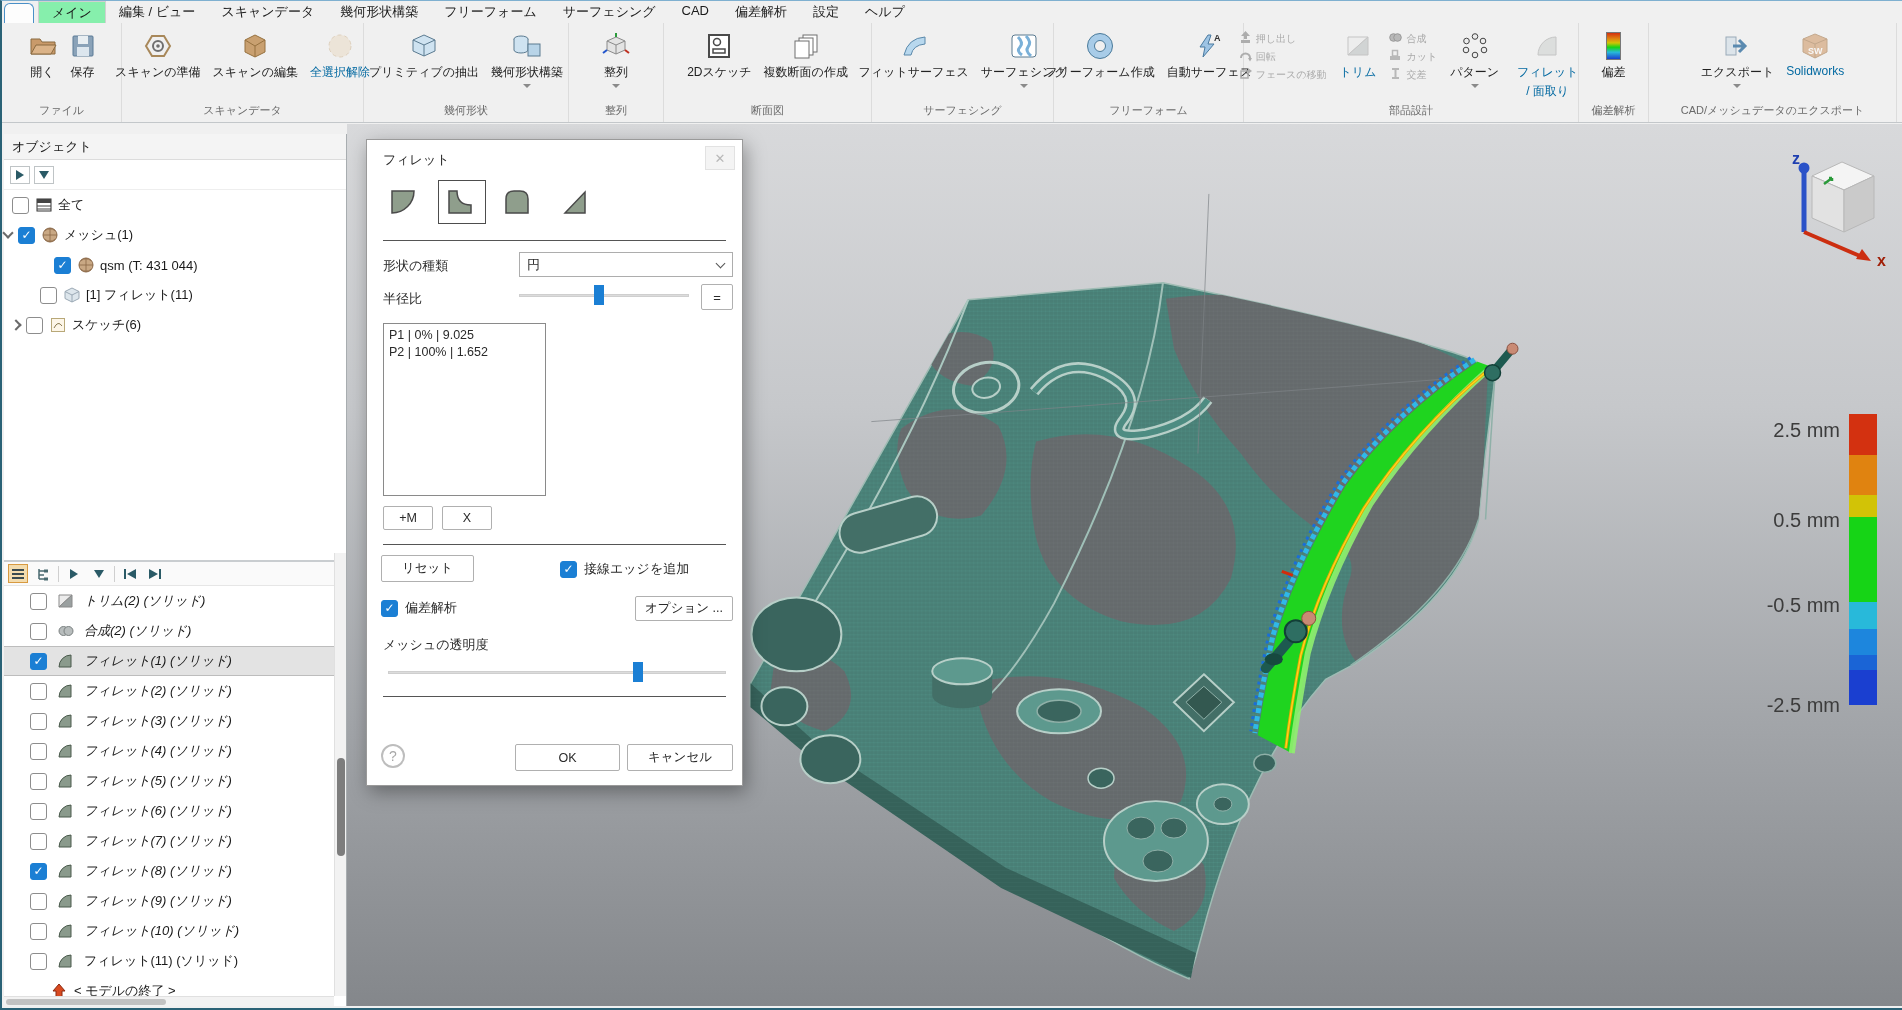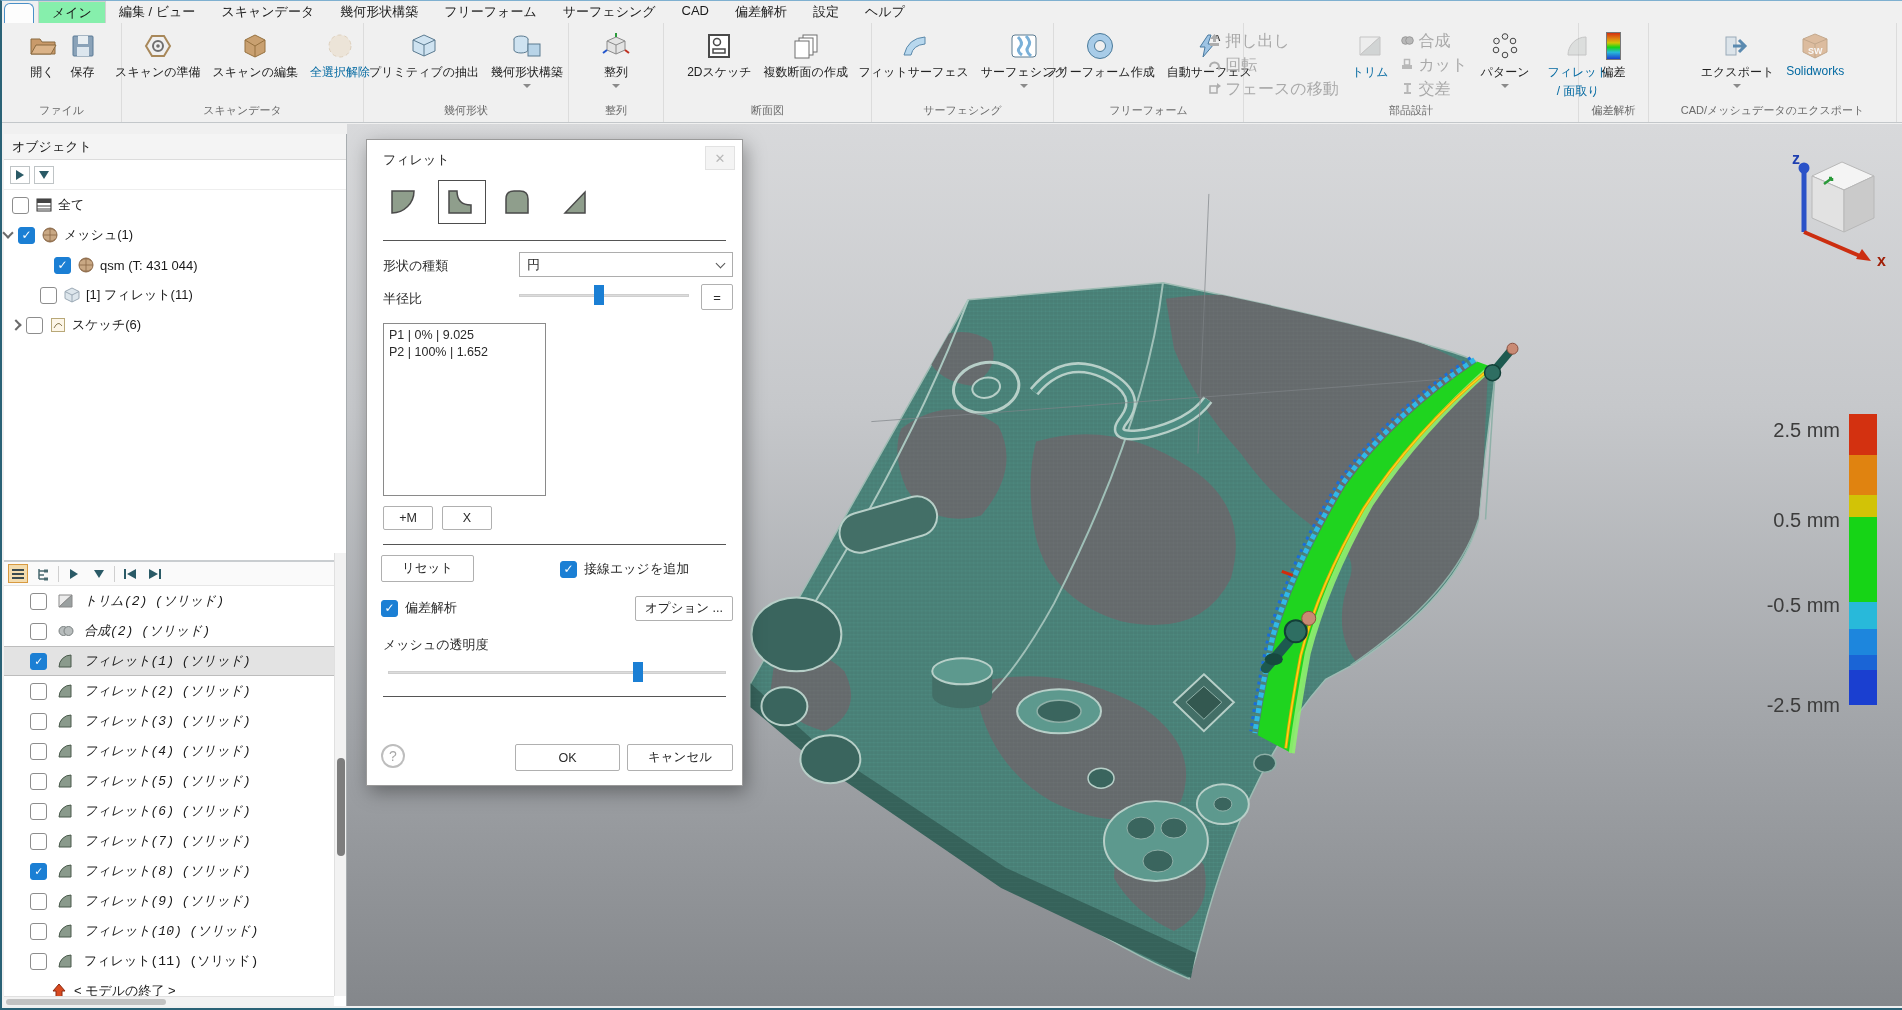--- a/index.html
+++ b/index.html
@@ -16,21 +16,21 @@
   .ribbon { height:100px; display:flex; background:#f0f0f0; border-bottom:1px solid #c3c7ca; }
   .rgroup { display:flex; flex-direction:column; border-right:1px solid #dcdcdc; flex:0 0 auto; }
   .rbtns { flex:1; display:flex; justify-content:center; align-items:flex-start; gap:2px; padding-top:5px; }
   .rglabel { height:19px; text-align:center; font-size:11px; color:#6a6a6a; white-space:nowrap; overflow:hidden; }
   .rbtn { display:flex; flex-direction:column; align-items:center; gap:2px; padding:2px 5px; font-size:12px; color:#222; white-space:nowrap; }
   .rbtn .ric { height:32px; display:flex; align-items:center; justify-content:center; }
   .rbtn.disabled { color:#0369a1; }
   .rbtn.disabled .ric { opacity:.5; }
   .caret { width:0; height:0; border-left:4px solid transparent; border-right:4px solid transparent; border-top:4px solid #8a8a8a; margin-top:1px; }
   .minicol { display:flex; flex-direction:column; justify-content:flex-start; gap:3px; padding-top:3px; }
-  .minibtn { display:flex; align-items:center; gap:4px; font-size:16px; color:#222; white-space:nowrap; }
+  .minibtn { display:flex; align-items:center; gap:4px; font-size:10px; color:#222; white-space:nowrap; }
   .minibtn.disabled { color:#a9a9a9; }
   .devbar { width:15px; height:28px; border:1px solid #777; background:linear-gradient(#d33110 0%,#e08310 22%,#d2c306 38%,#16d416 55%,#28b9da 74%,#1a3fd0 100%); }
   .rfill { flex:1; }
 
   
   .main { position:absolute; top:123px; left:2px; right:0; bottom:2px; display:flex; }
 
   
   .leftpanel { width:343px; background:#ffffff; border-right:1px solid #a8adb0; display:flex; flex-direction:column; position:relative; font-size:13px; color:#1a1a1a;margin-top:10px; }
   .pheader { height:26px; line-height:25px; padding-left:8px; background:#f4f4f4; border-bottom:1px solid #dcdcdc; }
@@ -46,21 +46,21 @@
   .cb { width:17px; height:17px; border:1px solid #8d8d8d; border-radius:3px; background:#fff; flex:0 0 auto; display:flex; align-items:center; justify-content:center; font-size:12px; color:#fff; }
   .cb.checked { background:#1b7fd4; border-color:#1b7fd4; }
   .cb.checked::after { content:"✓"; }
   .ticon { width:17px; height:17px; flex:0 0 auto; display:flex; align-items:center; justify-content:center; }
   .spacer { flex:1; }
   .htoolbar { height:26px; display:flex; align-items:center; gap:5px; padding-left:4px; background:#fafafa; border-top:2px solid #c9cdd0; border-bottom:1px solid #e6e6e6; }
   .hti { width:20px; height:19px; display:flex; align-items:center; justify-content:center; }
   .hti.hl { background:#f3dcae; border:1px solid #d89a40; }
   .tsep { width:1px; height:16px; background:#cfcfcf; }
   .hlist { }
-  .hrow { height:30px; display:flex; align-items:center; gap:10px; padding-left:26px;font-family:Liberation Mono, monospace; }
+  .hrow { height:30px; display:flex; align-items:center; gap:10px; padding-left:26px; }
   .hrow .hlabel { font-style:italic; }
   .hrow.upright .hlabel { font-style:normal; }
   .hrow.selected { background:#e3e3e3; border-top:1px solid #bdbdbd; border-bottom:1px solid #bdbdbd; }
   .endrow { height:30px; display:flex; align-items:center; gap:7px; padding-left:46px; }
   .vscroll { position:absolute; right:0; top:419px; bottom:10px; width:12px; background:#f2f2f2; border-left:1px solid #e0e0e0; }
   .vthumb { position:absolute; left:2px; width:8px; top:205px; height:98px; background:#7d7d7d; border-radius:4px; }
   .hscroll { position:absolute; left:0; right:12px; bottom:0; height:10px; background:#f2f2f2; border-top:1px solid #e0e0e0; }
   .hthumb { position:absolute; left:2px; top:2px; width:160px; height:6px; background:#c2c2c2; border-radius:3px; }
 
   

